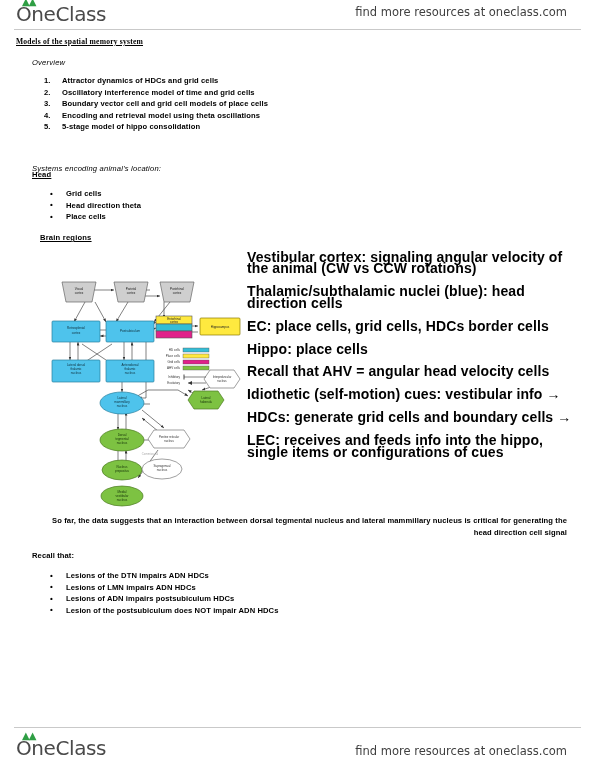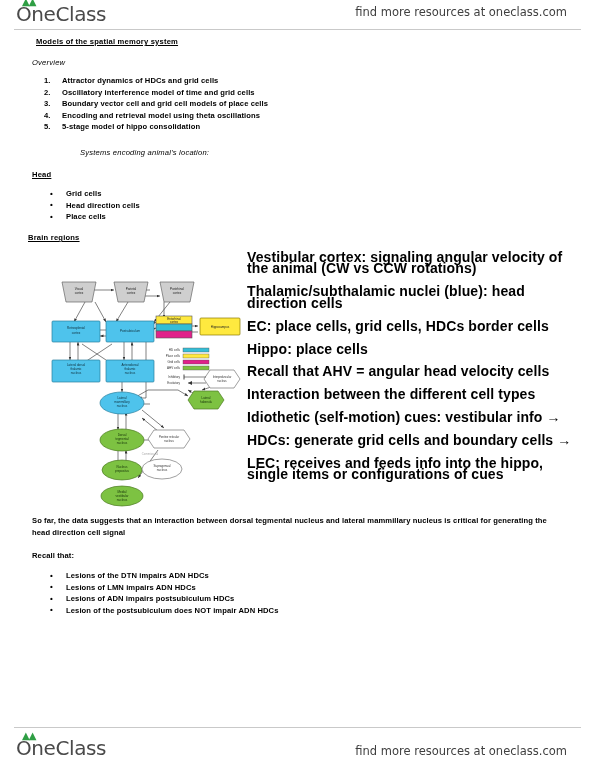--- a/index.html
+++ b/index.html
@@ -56,37 +56,37 @@
   .ol,.ul{margin:0;padding:0;list-style:none;}
   .ol li,.ul li{
     font-size:7.6px;font-weight:bold;letter-spacing:0.1px;
     line-height:11.6px;position:relative;
   }
   .ol li{padding-left:30px;}
   .ol li .num{position:absolute;left:12px;}
   .ul li{padding-left:34px;}
   .ul li .bul{position:absolute;left:18px;top:-0.5px;font-size:8px;}
 
-  #title{position:absolute;left:36px;top:7px;}
+  #title{position:absolute;left:16px;top:7px;font-family:Liberation Serif, serif;}
   #overview-label{position:absolute;left:32px;top:28px;text-align:center;}
   #overview-list{position:absolute;left:32px;top:45px;width:300px;}
-  #systems-line{position:absolute;left:32px;top:118px;margin-left:48px;}
+  #systems-line{position:absolute;left:32px;top:134px;}
   #cells-head{position:absolute;left:32px;top:140px;}
   #cells-list{position:absolute;left:32px;top:158px;width:260px;}
-  #brain-head{position:absolute;left:20px;top:203px;padding-left:8px;}
+  #brain-head{position:absolute;left:32px;top:203px;padding-left:8px;}
 
   
   #notes{position:absolute;left:247px;top:222px;width:330px;}
   #notes .note{
     font-size:14px;font-weight:bold;letter-spacing:0.1px;
     line-height:11.4px;margin-bottom:11.5px;
   }
 
   
-  #conclusion{position:absolute;left:32px;top:485px;width:535px;}
+  #conclusion{position:absolute;left:32px;top:485px;width:535px;text-align:right;}
   #recall-label{position:absolute;left:32px;top:520px;}
   #recall-list{position:absolute;left:32px;top:540px;width:330px;}
 
   
   #diagram{
     position:absolute;left:38px;top:248px;width:205px;height:230px;
   }
   #diagram svg{display:block;}
 </style>
 </head>
@@ -116,21 +116,21 @@
       <li><span class="num">4.</span><span>Encoding and retrieval model using theta oscillations</span></li>
       <li><span class="num">5.</span><span>5-stage model of hippo consolidation</span></li>
     </ol>
 
     <div class="ital" id="systems-line">Systems encoding animal's location:</div>
 
     <div class="h-underline" id="cells-head">Head</div>
 
     <ul class="ul" id="cells-list">
       <li><span class="bul">•</span><span>Grid cells</span></li>
-      <li><span class="bul">•</span><span>Head direction cells</span></li>
+      <li><span class="bul">•</span><span>Head direction theta</span></li>
       <li><span class="bul">•</span><span>Place cells</span></li>
     </ul>
 
     <div class="h-underline" id="brain-head">Brain regions</div>
 
     <div id="diagram">
       <svg width="205" height="230" viewBox="0 0 205 230" xmlns="http://www.w3.org/2000/svg">
         <defs>
           <marker id="ar" markerWidth="6" markerHeight="6" refX="5" refY="2" orient="auto">
             <path d="M0,0 L5,2 L0,4 z" fill="#333"></path>
@@ -301,21 +301,20 @@
         </g>
       </svg>
     </div>
 
     <div id="notes">
       <div class="note">Vestibular cortex: signaling angular velocity of the animal (CW vs CCW rotations)</div>
       <div class="note">Thalamic/subthalamic nuclei (blue): head direction cells</div>
       <div class="note">EC: place cells, grid cells, HDCs border cells</div>
       <div class="note">Hippo: place cells</div>
       <div class="note">Recall that AHV = angular head velocity cells</div>
-      <div class="note">Interaction between the different cell types</div>
       <div class="note">Idiothetic (self-motion) cues: vestibular info →</div>
       <div class="note">HDCs: generate grid cells and boundary cells →</div>
       <div class="note">LEC: receives and feeds info into the hippo, single items or configurations of cues</div>
     </div>
 
     <div class="para" id="conclusion">So far, the data suggests that an interaction between dorsal tegmental nucleus and lateral mammillary nucleus is critical for generating the head direction cell signal</div>
 
     <div class="para" id="recall-label">Recall that:</div>
 
     <ul class="ul" id="recall-list">

